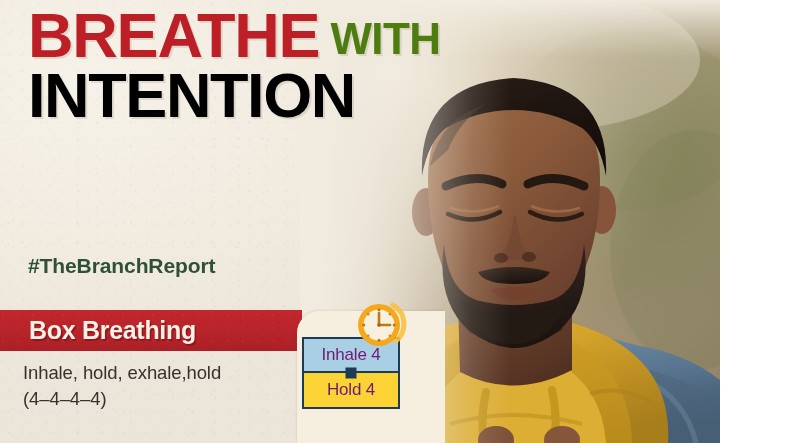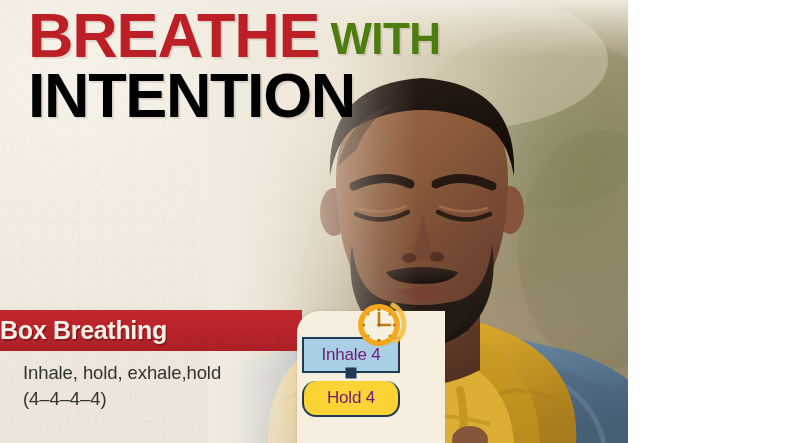--- a/index.html
+++ b/index.html
@@ -2,21 +2,21 @@
 <html><head>
 <meta charset="utf-8">
 <style>
   html, body {
     margin: 0;
     padding: 0;
     background: #ffffff;
   }
   #graphic {
     position: relative;
-    width: 628px;
+    width: 720px;
     height: 443px;
     overflow: hidden;
     font-family: "Liberation Sans", sans-serif;
     background: #f2ece2;
   }
 
   
   .bg-base {
     position: absolute;
     inset: 0;
@@ -130,20 +130,21 @@
     position: absolute; inset: 0;
     opacity: .25;
     background-image:
       radial-gradient(circle at 20% 40%, rgba(255,255,255,.18) 0 1px, transparent 1.5px),
       radial-gradient(circle at 70% 70%, rgba(0,0,0,.15) 0 1px, transparent 1.5px);
     background-size: 15px 13px, 19px 17px;
     pointer-events: none;
   }
   .band-label {
     position: relative;
+    margin-left: 29px;
     font-size: 25px;
     font-weight: 700;
     color: #f7f1e6;
     letter-spacing: -.3px;
     text-shadow: 1.5px 1.5px 0 rgba(110,16,20,.55);
   }
 
   
   .instructions {
     position: absolute;
@@ -185,21 +186,21 @@
     display: flex;
     align-items: center;
     justify-content: center;
     font-size: 17px;
     font-weight: 400;
     color: #701a75;
     letter-spacing: -.2px;
     box-sizing: border-box;
   }
   .box-inhale { background: #a8cfe4; }
-  .box-hold   { background: #fbd335; border-top: none; margin-top: 8px; border-radius: 14px; }
+  .box-hold   { background: #fbd335; border-top: none; margin-top: 0; }
   .box-connector {
     position: absolute;
     left: 50%; top: 36px;
     transform: translate(-50%, -50%);
     width: 11px; height: 11px;
     background: #1d3b54;
     z-index: 3;
   }
 
   
@@ -330,20 +331,21 @@
     <div class="hl-row">
       <span class="hl-word hl-breathe">BREATHE</span>
       <span class="hl-word hl-with">WITH</span>
     </div>
     <div class="hl-row">
       <span class="hl-word hl-intention">INTENTION</span>
     </div>
   </div>
 
 
+  <div class="hashtag">#TheBranchReport</div>
 
   <div class="band">
     <div class="band-grain"></div>
     <span class="band-label">Box Breathing</span>
   </div>
 
   <div class="instructions">
     <div>Inhale, hold, exhale,hold</div>
     <div>(4–4–4–4)</div>
   </div>

